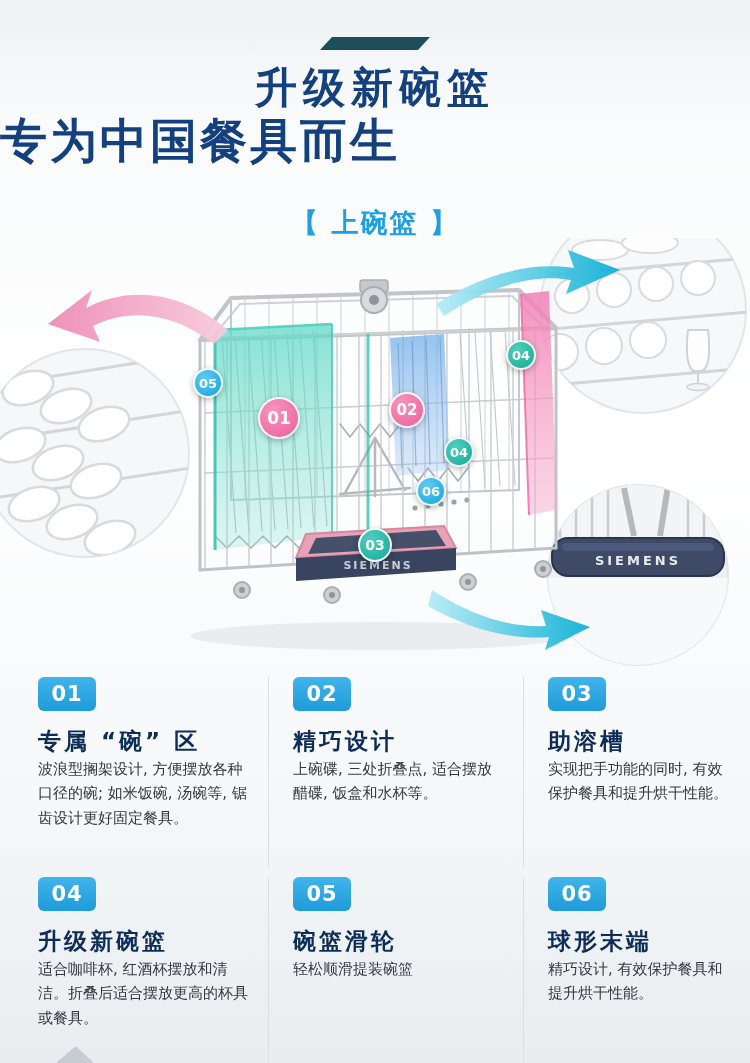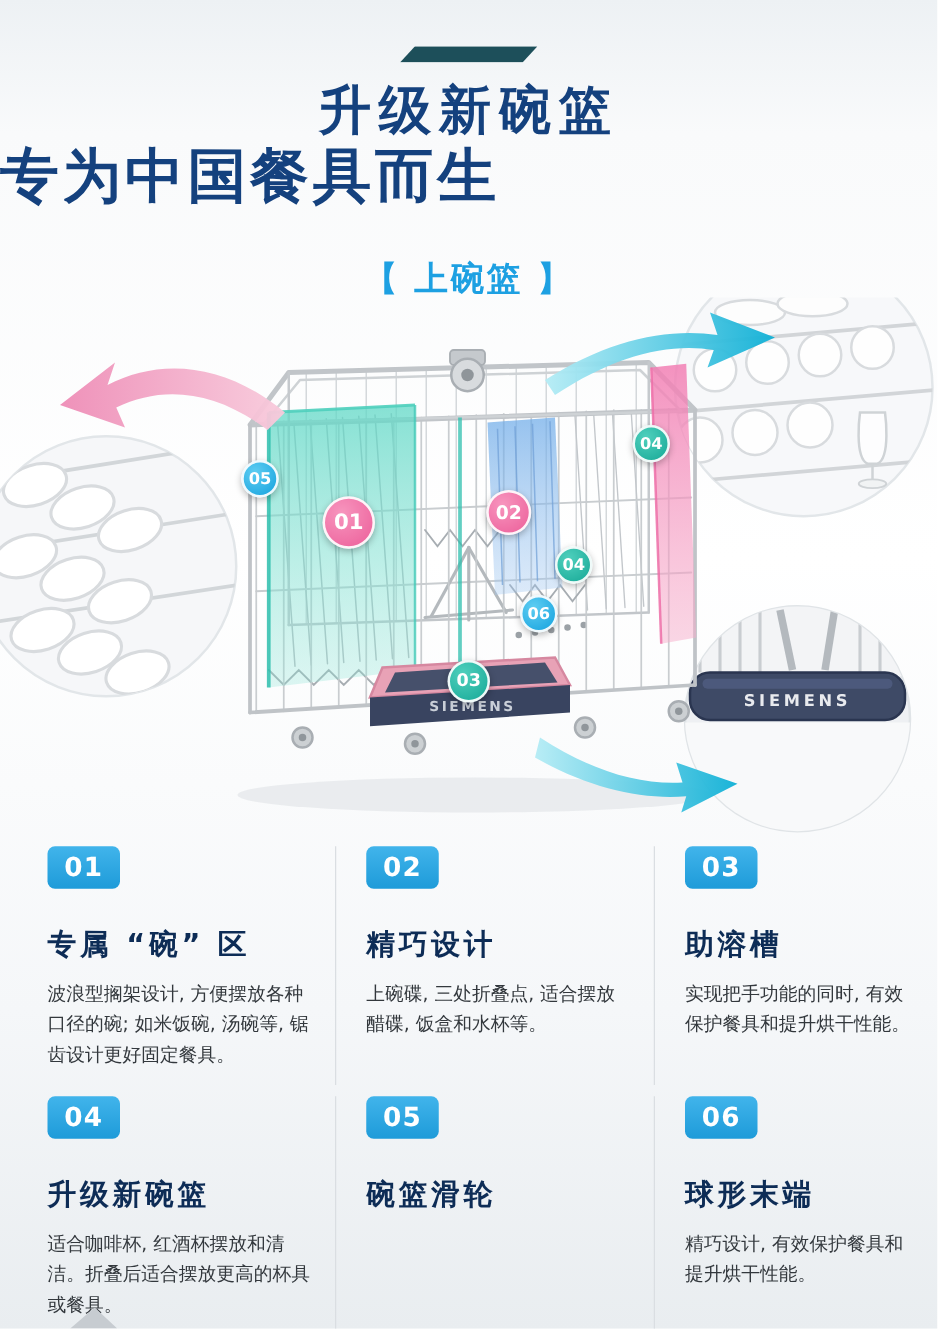--- a/index.html
+++ b/index.html
@@ -43,22 +43,22 @@
   .feature-row { display:grid; grid-template-columns:230px 256px 226px; padding:9px 0 0 38px; min-height:200px; }
   .feature { padding-right:14px; }
   .feature.mid { border-left:1px solid #dadee2; border-right:1px solid #dadee2; padding-left:24px; padding-right:18px; }
   .feature.last { padding-left:24px; }
   .badge {
     width:58px; height:34px; border-radius:6px;
     background:linear-gradient(180deg,#41b4eb,#1e9bd9);
     color:#fff; font-size:21px; font-weight:bold;
     display:flex; align-items:center; justify-content:center; letter-spacing:1px;
   }
-  .f-title { margin-top:29px; font-size:23px; font-weight:bold; color:#0d2c56; letter-spacing:3px; }
-  .f-desc { margin-top:12px; font-size:15px; color:#33383d; line-height:1.62; }
+  .f-title { margin-top:15px; font-size:23px; font-weight:bold; color:#0d2c56; letter-spacing:3px; }
+  .f-desc { font-size:15px; color:#33383d; line-height:1.62; }
   .corner-shape {
     position:absolute; left:56px; bottom:0; width:38px; height:17px; background:#c7ccd1;
     clip-path:polygon(0 100%, 100% 100%, 52% 0);
   }
 </style>
 </head>
 <body>
 
 <div class="page">
 
@@ -317,20 +317,21 @@
     </div>
     <div class="feature-row">
       <div class="feature">
         <div class="badge">04</div>
         <div class="f-title">升级新碗篮</div>
         <div class="f-desc">适合咖啡杯, 红酒杯摆放和清洁。折叠后适合摆放更高的杯具或餐具。</div>
       </div>
       <div class="feature mid">
         <div class="badge">05</div>
         <div class="f-title">碗篮滑轮</div>
+        <div class="f-desc">轻松顺滑提装碗篮</div>
       </div>
       <div class="feature last">
         <div class="badge">06</div>
         <div class="f-title">球形末端</div>
         <div class="f-desc">精巧设计, 有效保护餐具和提升烘干性能。</div>
       </div>
     </div>
   </div>
 
   <div class="corner-shape"></div>

